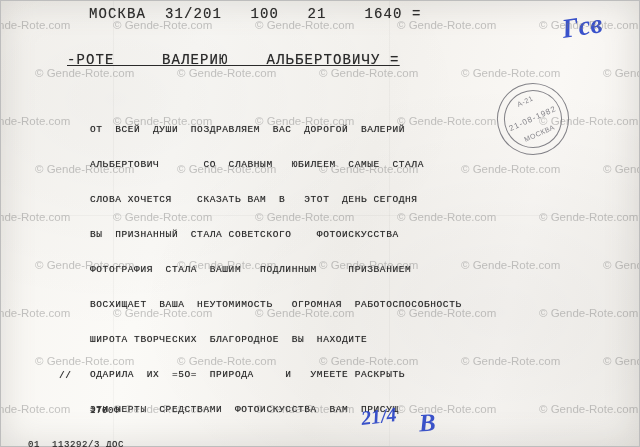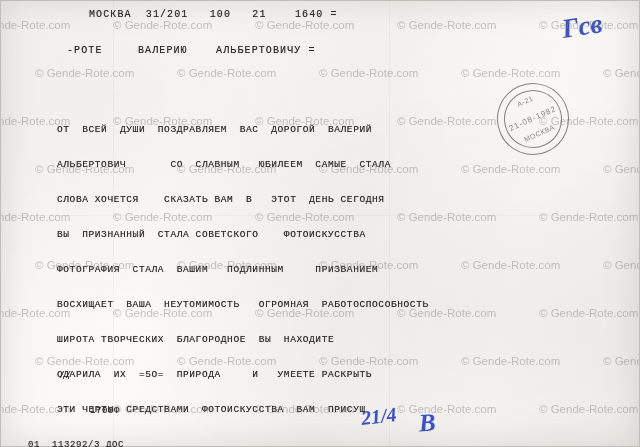--- a/index.html
+++ b/index.html
@@ -46,31 +46,31 @@
   .tw {
     position: absolute;
     color: #2a2a2a;
     font-family: "Liberation Mono", monospace;
     font-size: 9.5px;
     line-height: 11px;
     letter-spacing: 0.6px;
     white-space: pre;
     text-shadow: 0 0 0.7px rgba(40,40,40,0.55);
   }
-  .tw.big { font-size: 10px; letter-spacing: 1.1px; }
+  .tw.big { font-size: 14px; letter-spacing: 1.1px; }
 
   #header-line { top: 8px; left: 88px; }
   #addr-line1  { top: 44px; left: 66px; }
-  #addr-line2  { top: 44px; left: 66px; }
+  #addr-line2  { top: 54px; left: 66px; text-decoration: underline; }
 
   #body-block {
     top: 101px;
     left: 56px;
   }
-  #body-block .ln { display: block; height: 13px; }
+  #body-block .ln { display: block; height: 13px; margin-left: 33px; }
 
   #tail-block {
     top: 345px;
     left: 56px;
   }
   #tail-block .ln { display: block; height: 13px; }
 
   #slash-line { top: 369px; left: 58px; }
 
   #footer-block { top: 383px; left: 27px; }

